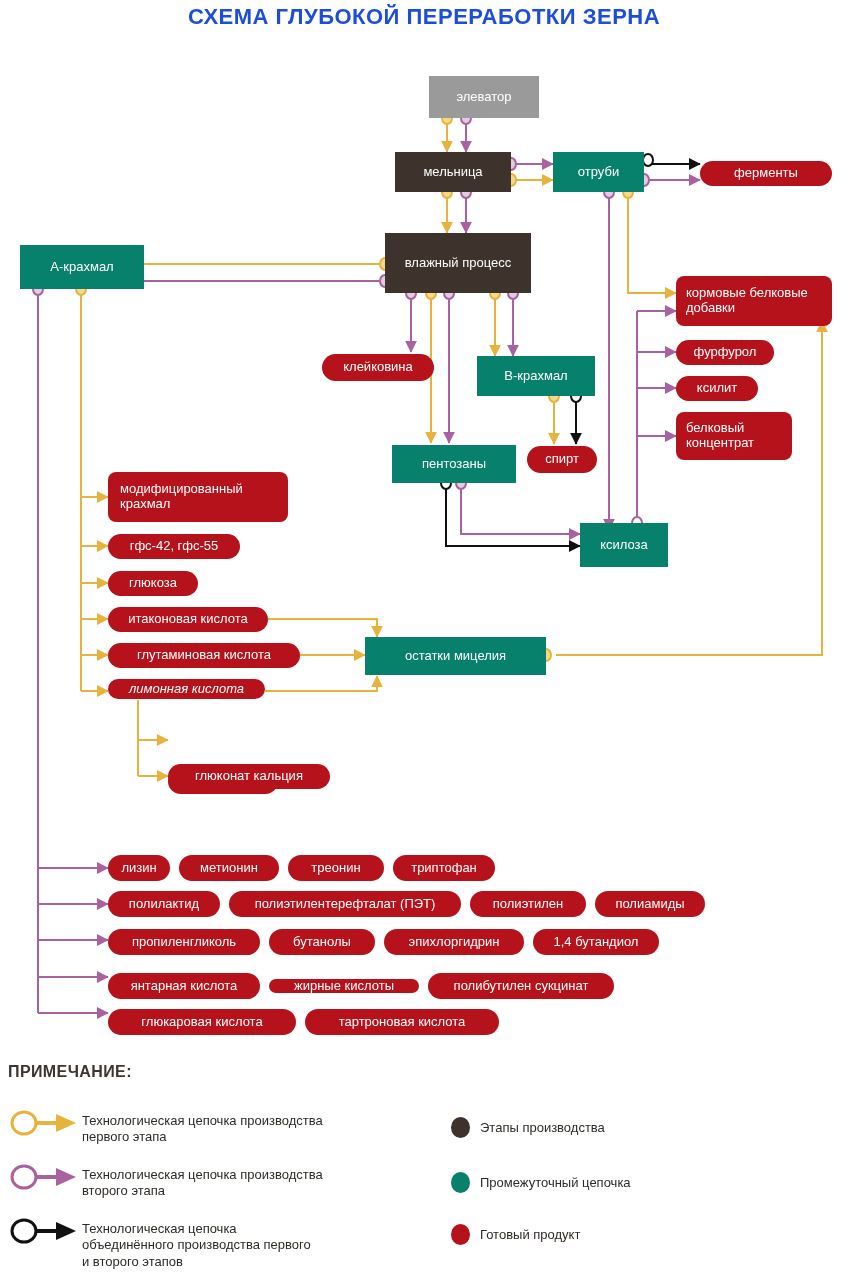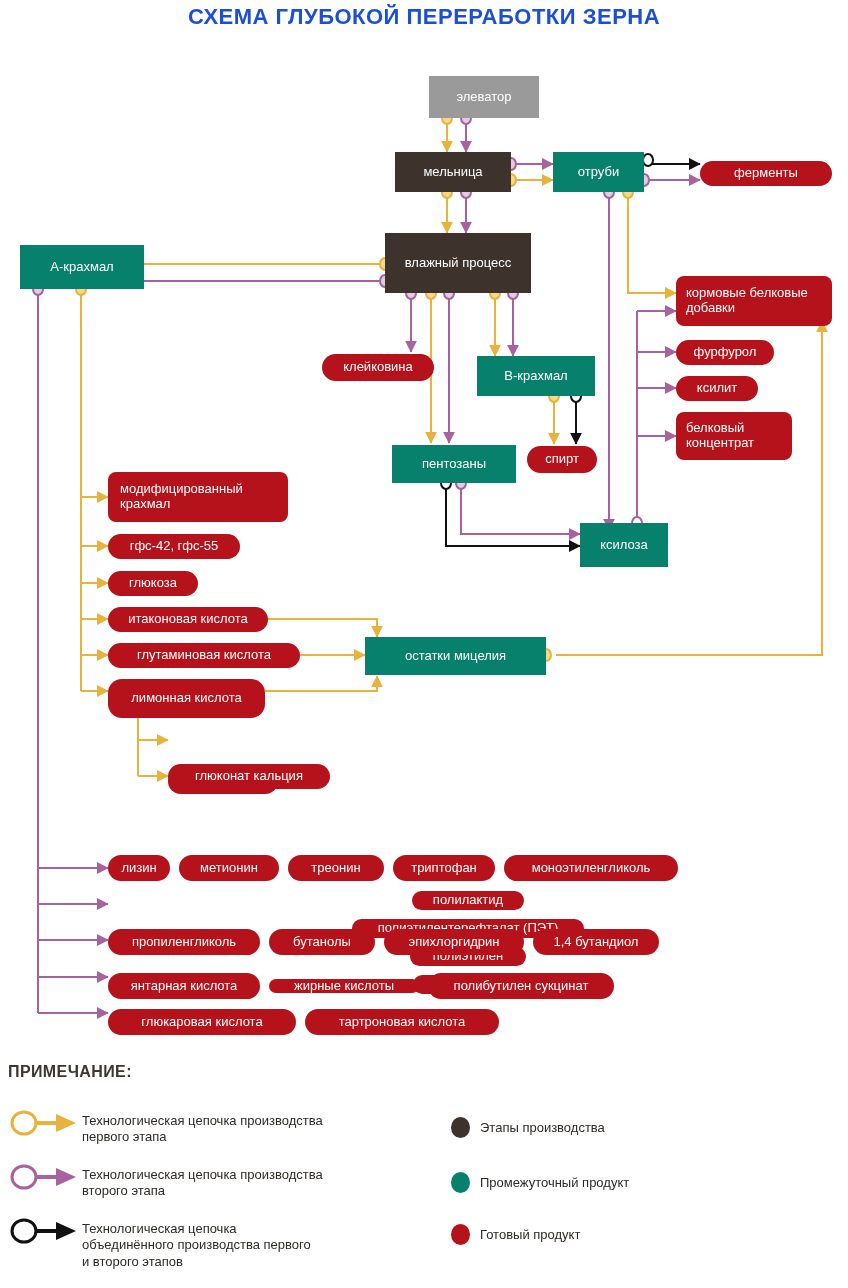--- a/index.html
+++ b/index.html
@@ -173,37 +173,36 @@
 <div class="node n-prod big" style="left:108px;top:472px;width:180px;height:50px;justify-content:flex-start;text-align:left;padding-left:12px;">модифицированный крахмал</div>
 
 <div class="node n-prod" style="left:108px;top:534px;width:132px;height:25px;">гфс-42, гфс-55</div>
 
 <div class="node n-prod" style="left:108px;top:571px;width:90px;height:25px;">глюкоза</div>
 
 <div class="node n-prod" style="left:108px;top:607px;width:160px;height:25px;">итаконовая кислота</div>
 
 <div class="node n-prod" style="left:108px;top:643px;width:192px;height:25px;">глутаминовая кислота</div>
 
-<div class="node n-prod" style="left:108px;top:679px;width:157px;height:39px;">лимонная кислота</div>
+<div class="node n-prod" style="left:108px;top:679px;width:157px;height:20px;font-style:italic;">лимонная кислота</div>
 
 <div class="node n-prod" style="left:168px;top:728px;width:110px;height:25px;margin-top:41px;">цитрогипс</div>
 
 <div class="node n-prod" style="left:168px;top:764px;width:162px;height:25px;">глюконат кальция</div>
 
 <div class="node n-inter" style="left:365px;top:637px;width:181px;height:38px;">остатки мицелия</div>
 
 <div style="position:absolute;left:108px;top:855px;width:720px;">
   <div style="display:flex;gap:9px;height:26px;margin-bottom:10px;align-items:center;">
     <div class="node n-prod" style="position:relative;left:0;top:0;height:26px;min-width:62px;">лизин</div>
     <div class="node n-prod" style="position:relative;left:0;top:0;height:26px;min-width:100px;">метионин</div>
     <div class="node n-prod" style="position:relative;left:0;top:0;height:26px;min-width:96px;">треонин</div>
     <div class="node n-prod" style="position:relative;left:0;top:0;height:26px;min-width:102px;">триптофан</div>
-    <div class="node n-prod" style="position:relative;left:0;top:0;height:26px;min-width:174px;">моноэтиленгликоль</div>
-  </div>
-  <div style="display:flex;gap:9px;height:26px;margin-bottom:10px;align-items:center;flex-direction:column;">
+  </div>
+  <div style="display:flex;gap:9px;height:26px;margin-bottom:10px;align-items:center;">
     <div class="node n-prod" style="position:relative;height:26px;min-width:112px;">полилактид</div>
     <div class="node n-prod" style="position:relative;height:26px;min-width:232px;">полиэтилентерефталат (ПЭТ)</div>
     <div class="node n-prod" style="position:relative;height:26px;min-width:116px;">полиэтилен</div>
     <div class="node n-prod" style="position:relative;height:26px;min-width:110px;">полиамиды</div>
   </div>
   <div style="display:flex;gap:9px;height:30px;margin-bottom:16px;align-items:center;">
     <div class="node n-prod" style="position:relative;height:26px;min-width:152px;">пропиленгликоль</div>
     <div class="node n-prod" style="position:relative;height:26px;min-width:106px;">бутанолы</div>
     <div class="node n-prod" style="position:relative;height:26px;min-width:140px;">эпихлоргидрин</div>
     <div class="node n-prod" style="position:relative;height:26px;min-width:126px;">1,4 бутандиол</div>
@@ -248,16 +247,16 @@
 <div class="lg-text" style="left:82px;top:1221px;width:330px;">
   <span>Технологическая цепочка</span><br>
   <span>объединённого производства первого</span><br>
   <span>и второго этапов</span>
 </div>
 
 <div class="lg-dot" style="left:451px;top:1117px;width:19px;height:21px;background:#3d332c;"></div>
 <div class="lg-text" style="left:480px;top:1120px;">Этапы производства</div>
 
 <div class="lg-dot" style="left:451px;top:1172px;width:19px;height:21px;background:#07806c;"></div>
-<div class="lg-text" style="left:480px;top:1175px;">Промежуточный продукт</div>
+<div class="lg-text" style="left:480px;top:1175px;">Промежуточный цепочка</div>
 
 <div class="lg-dot" style="left:451px;top:1224px;width:19px;height:21px;background:#b5121b;"></div>
 <div class="lg-text" style="left:480px;top:1227px;">Готовый продукт</div>
 
 </body></html>

